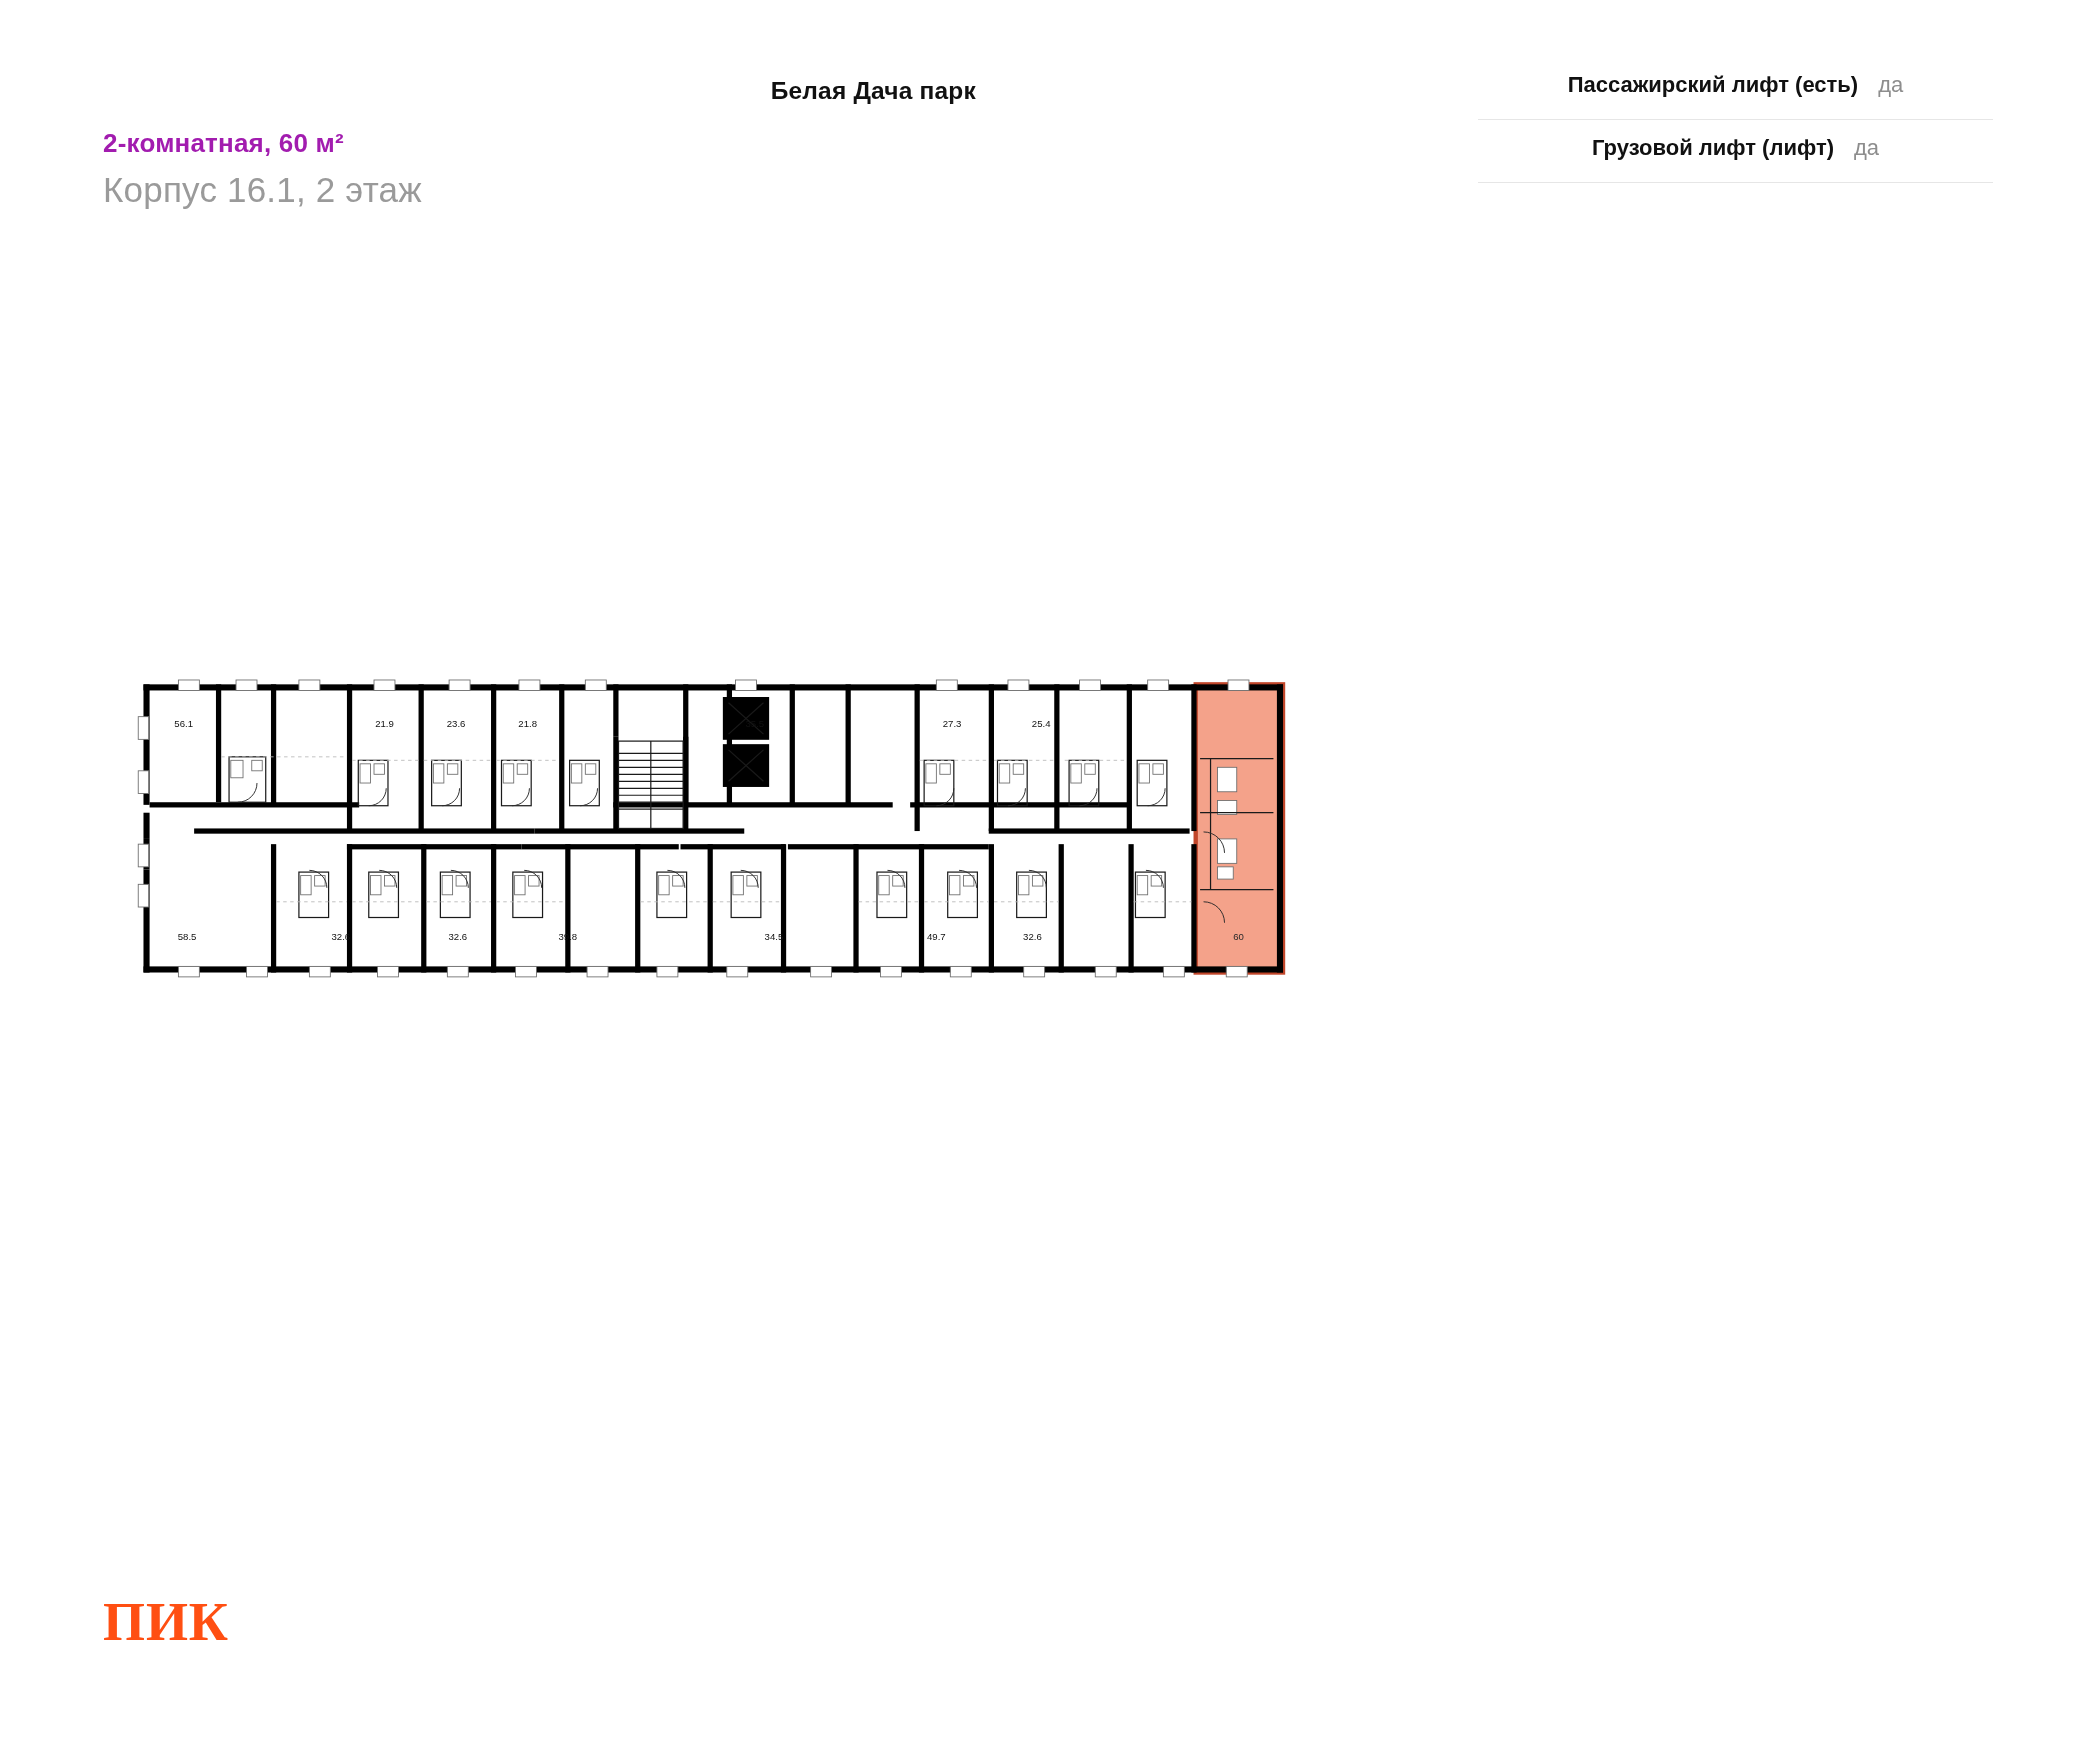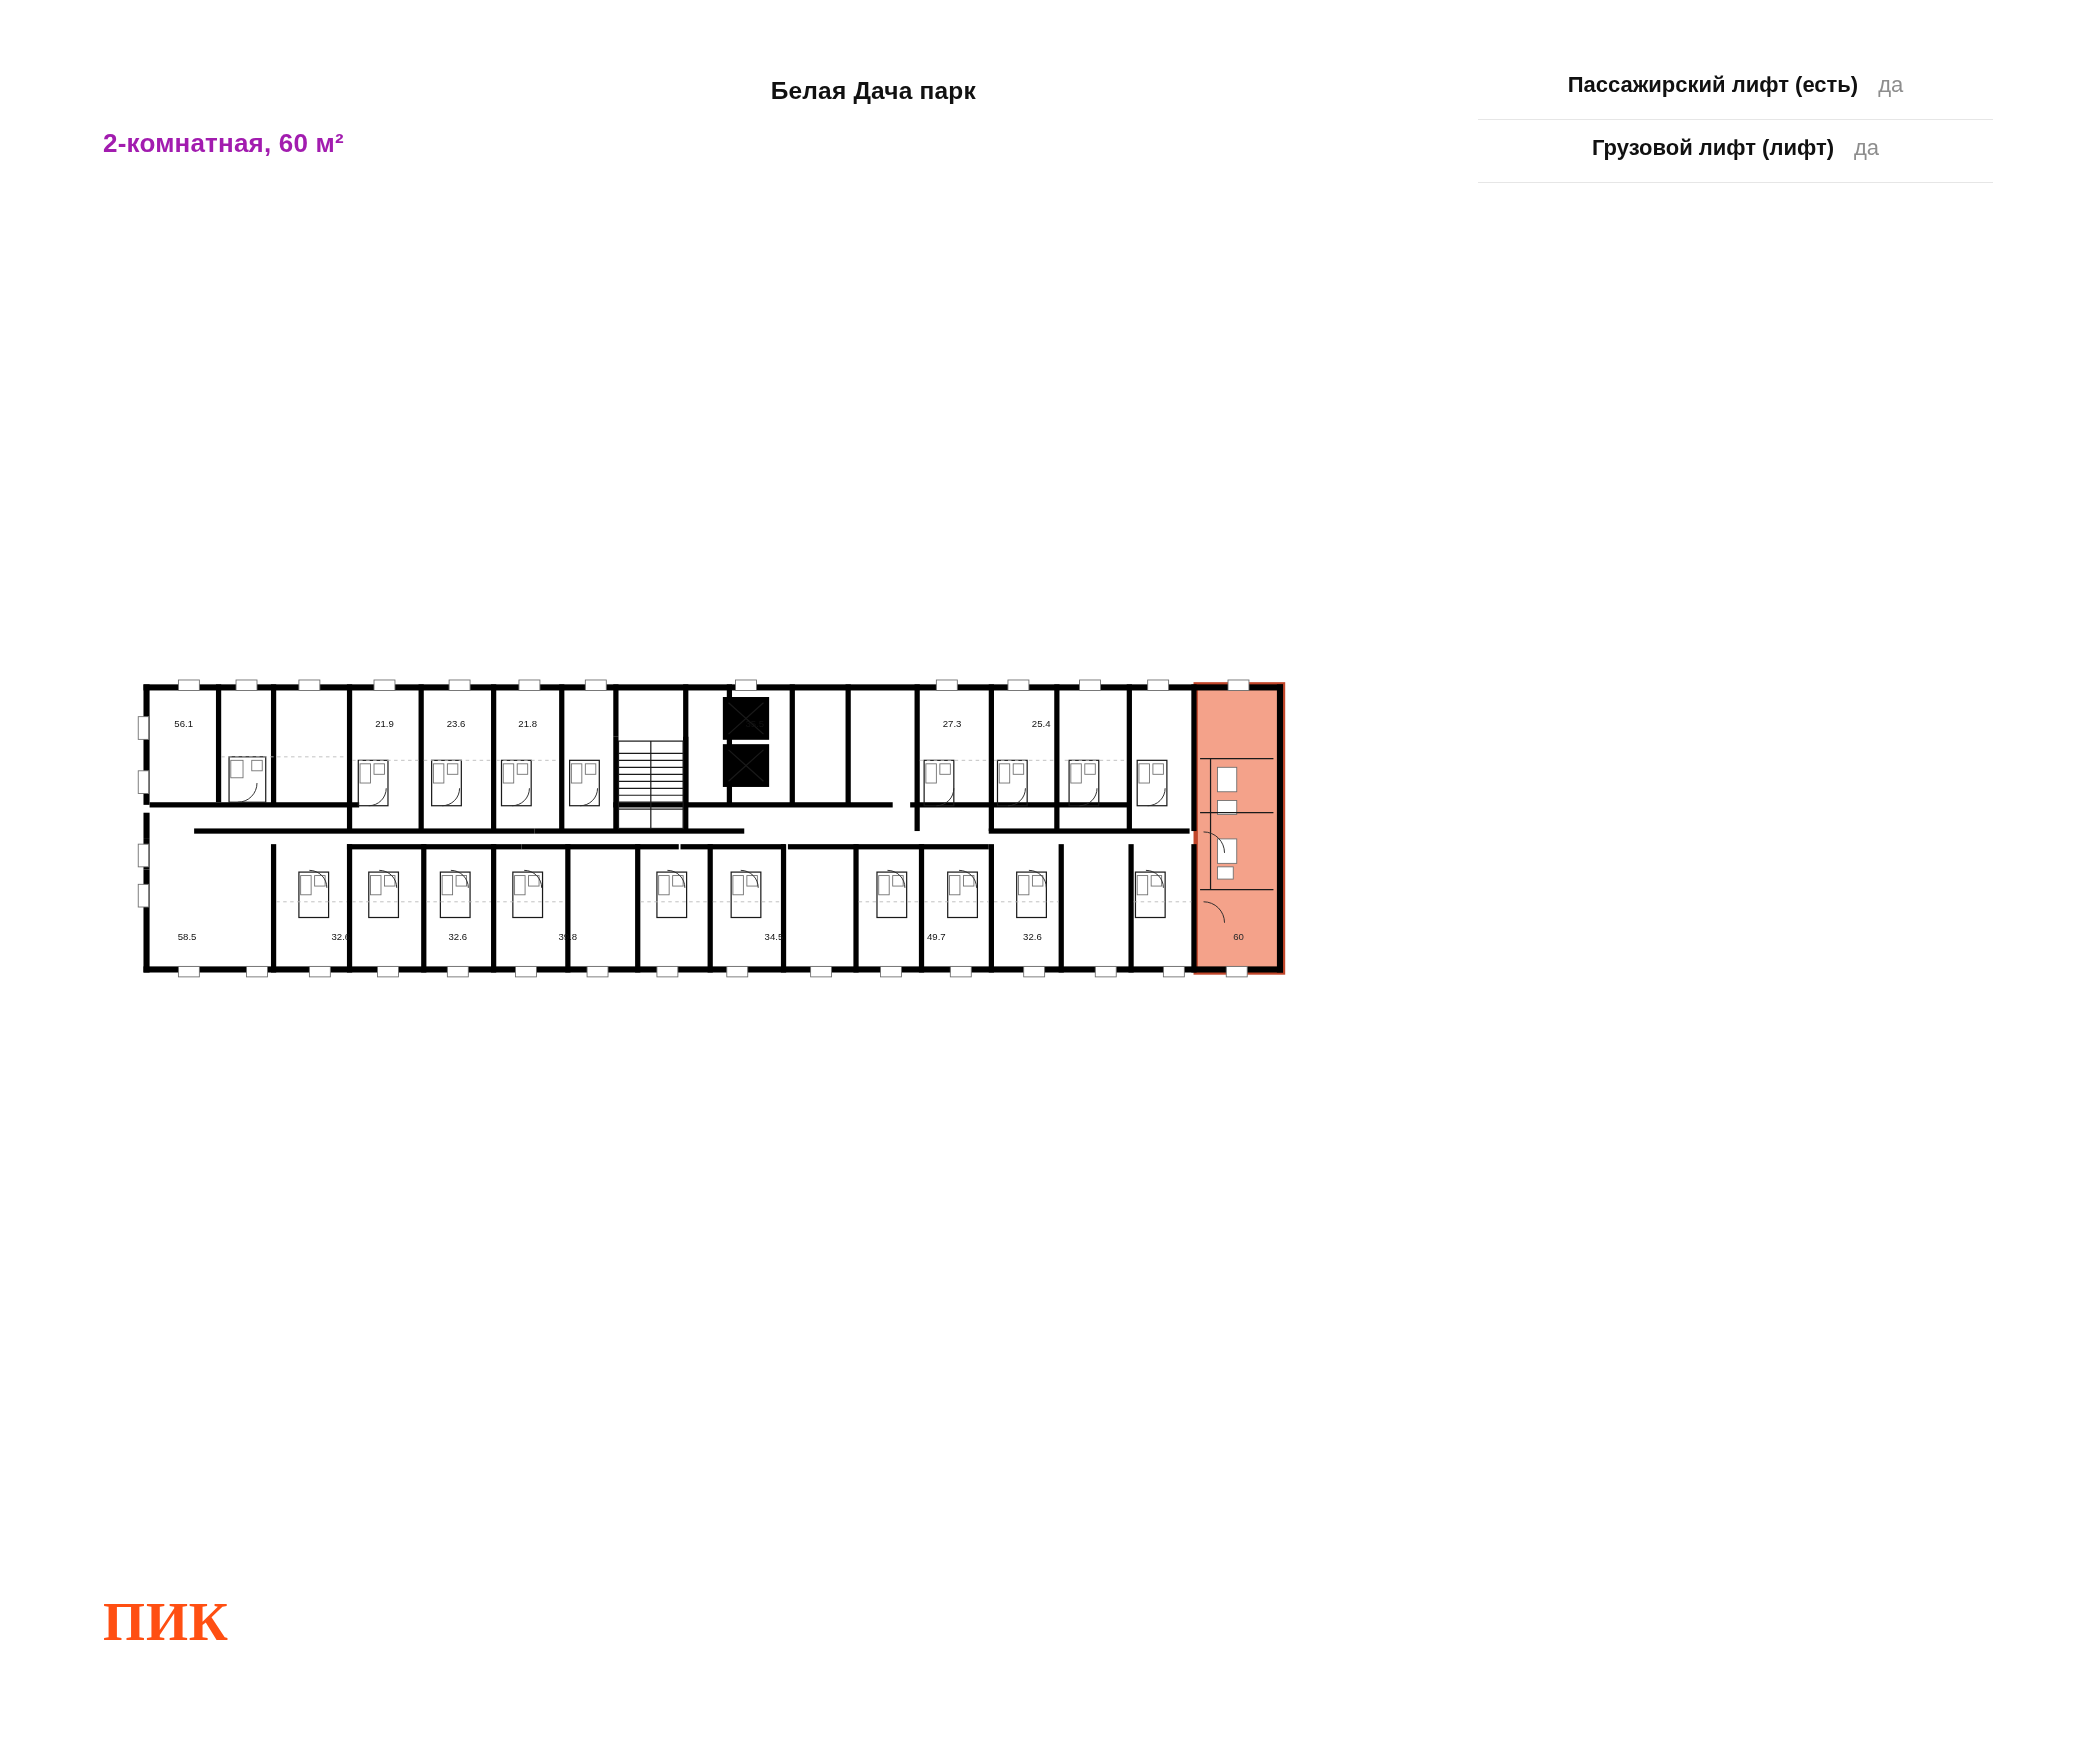--- a/index.html
+++ b/index.html
@@ -95,20 +95,21 @@
     line-height: 1;
     font-family: Liberation Serif, serif;
   }
 </style>
 </head>
 <body>
 
 <div class="header">
   <div class="project-name">Белая Дача парк</div>
   <h1 class="flat-title">2-комнатная, 60 м²</h1>
+  <div class="flat-sub">Корпус 16.1, 2 этаж</div>
 </div>
 
 <div class="specs">
   <div class="spec-row">
     <span class="spec-label">Пассажирский лифт (есть)</span>
     <span class="spec-value">да</span>
   </div>
   <div class="spec-row">
     <span class="spec-label">Грузовой лифт (лифт)</span>
     <span class="spec-value">да</span>

